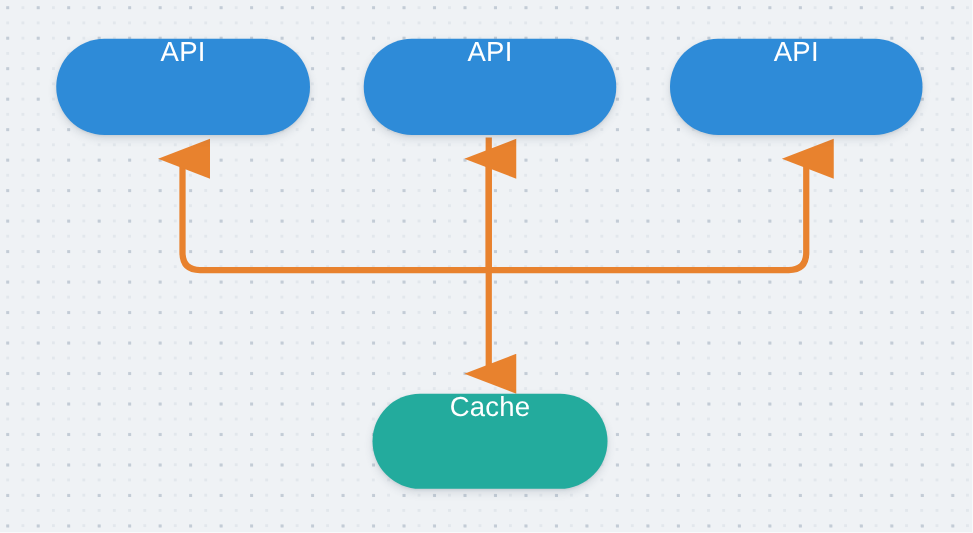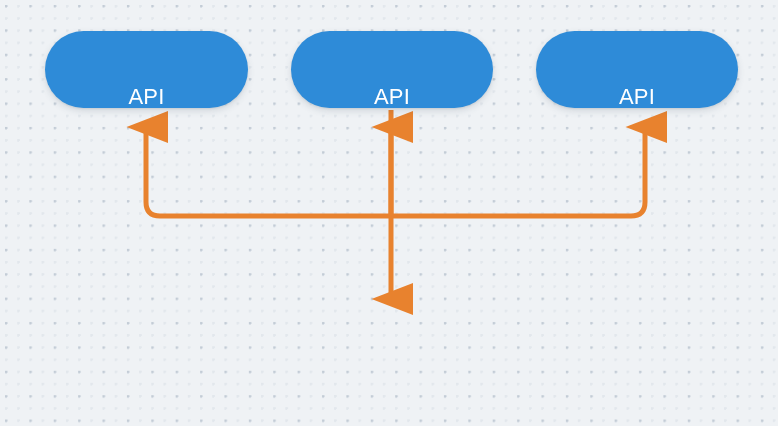--- a/index.html
+++ b/index.html
@@ -32,21 +32,21 @@
   #edge-layer {
     position: absolute;
     inset: 0;
     width: 778px;
     height: 426px;
   }
   
   .node {
     position: absolute;
     display: flex;
-    align-items: flex-end;
+    align-items: flex-start;
     justify-content: center;
     box-sizing: border-box;
     border-radius: 999px;
     color: #ffffff;
     font-size: 22px;
     font-weight: 400;
     letter-spacing: 0.2px;
     line-height: 1;
     font-family: "Liberation Sans", sans-serif;
     box-shadow: 0 3px 7px rgba(60, 80, 100, 0.16),
@@ -96,14 +96,17 @@
   </div>
 
   <div class="node" id="node-api-2" style="background:#2e8bd8">
     <span class="node-label">API</span>
   </div>
 
   <div class="node" id="node-api-3" style="background:#2e8bd8">
     <span class="node-label">API</span>
   </div>
 
+  <div class="node" id="node-cache" style="background:#23ab9d">
+    <span class="node-label">Cache</span>
+  </div>
 
 </div>
 
 </body></html>

